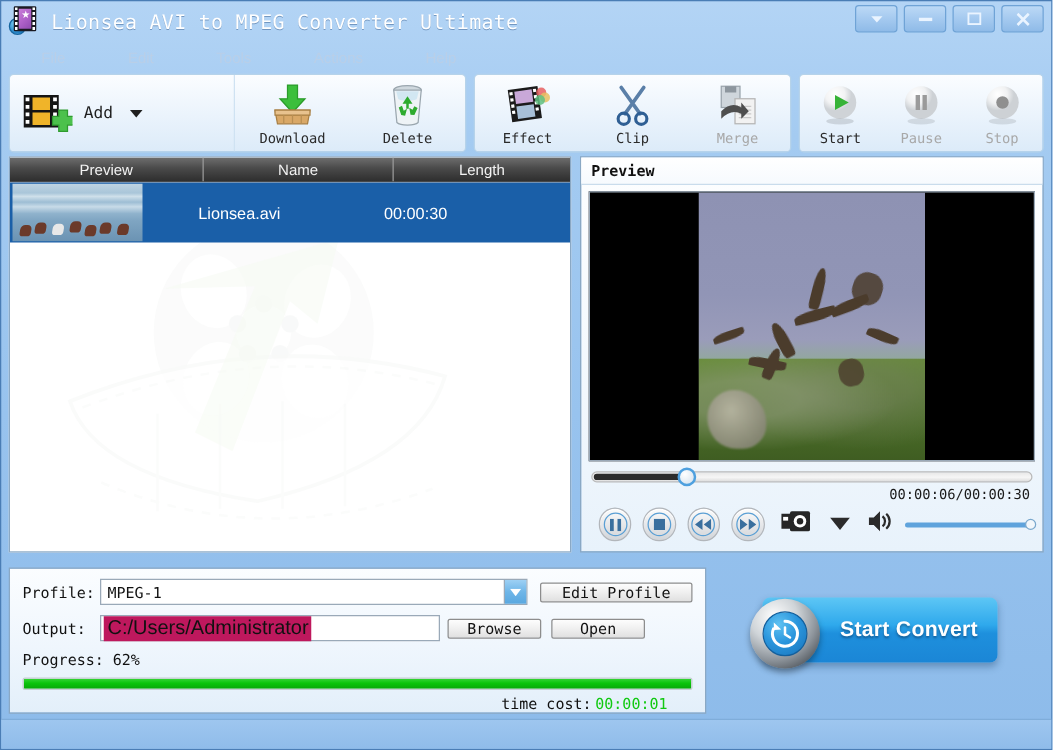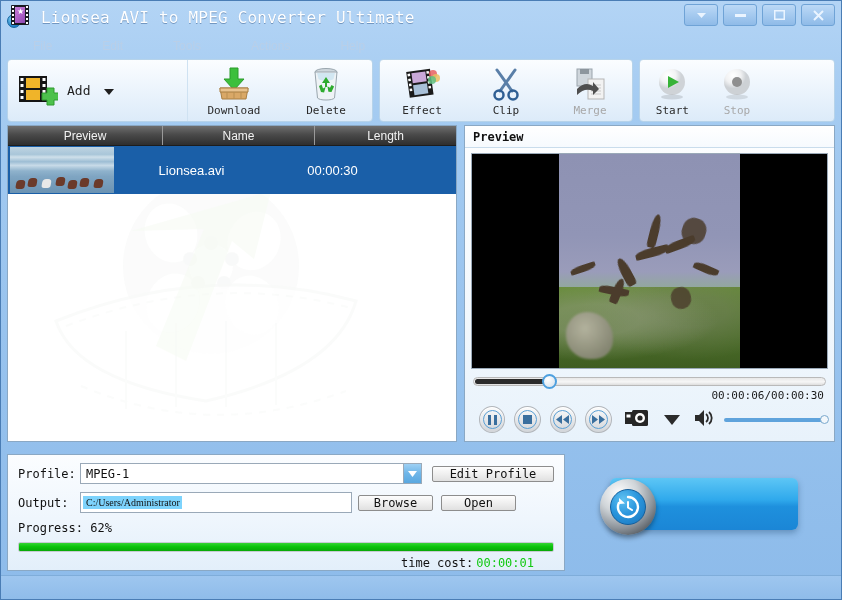--- a/index.html
+++ b/index.html
@@ -342,23 +342,23 @@
     background: linear-gradient(180deg,#9dd0f4 0%,#6fb6e8 50%,#5aa8e0 100%);
     border-left: 1px solid #9aa9b8;
     display: flex; align-items: center; justify-content: center;
   }
   #output-box {
     flex: 0 0 272px; height: 21px;
     background: #fff; border: 1px solid #9aa9b8;
     display: flex; align-items: center;
   }
   #output-value {
-    font-family: Liberation Serif, serif;
-    font-size: 10px; color: #111;
-    background: #7dd3fc;
+    font-family: Liberation Sans, sans-serif;
+    font-size: 16px; color: #111;
+    background: #be185d;
     padding: 1px 2px 1px 3px;
     margin-left: 2px;
   }
   .btn {
     height: 16px;
     background: linear-gradient(180deg,#fdfdfd 0%,#f0f0f0 48%,#e0e0e0 100%);
     border: 1px solid #8d8d8d;
     border-radius: 2px;
     display: flex; align-items: center; justify-content: center;
     font-family: "DejaVu Sans Mono", monospace;
@@ -600,20 +600,38 @@
               <stop offset="0%" stop-color="#ffffff"></stop>
                   <stop offset="60%" stop-color="#f2f3f4"></stop>
                   <stop offset="100%" stop-color="#cfd3d7"></stop>
             </radialGradient>
               </defs>
             <ellipse cx="17" cy="30" rx="11" ry="2.5" fill="#000" opacity=".12"></ellipse>
             <path d="M13 9 L24 15 L13 21 Z" fill="#37b337"></path>
           </svg>
         </div>
         <div class="tb-lbl">Start</div>
+      </div>
+      <div class="tb-item" style="width:33.33%">
+        <div class="tb-ico">
+          <svg width="34" height="34" viewBox="0 0 34 34">
+            <circle cx="17" cy="15" r="13" fill="url(#gSphere2)"></circle>
+            <defs>
+                <radialGradient id="gSphere2" cx="35%" cy="25%">
+              <stop offset="0%" stop-color="#ffffff"></stop>
+                  <stop offset="60%" stop-color="#f0f1f2"></stop>
+                  <stop offset="100%" stop-color="#cdd1d5"></stop>
+            </radialGradient>
+              </defs>
+            <ellipse cx="17" cy="30" rx="11" ry="2.5" fill="#000" opacity=".1"></ellipse>
+            <rect x="12.5" y="9" width="3.5" height="12" fill="#9a9a9a"></rect>
+            <rect x="18" y="9" width="3.5" height="12" fill="#9a9a9a"></rect>
+          </svg>
+        </div>
+        <div class="tb-lbl dim">Pause</div>
       </div>
       <div class="tb-item" style="width:33.33%">
         <div class="tb-ico">
           <svg width="34" height="34" viewBox="0 0 34 34">
             <circle cx="17" cy="15" r="13" fill="url(#gSphere3)"></circle>
             <defs>
                 <radialGradient id="gSphere3" cx="35%" cy="25%">
               <stop offset="0%" stop-color="#ffffff"></stop>
                   <stop offset="60%" stop-color="#f0f1f2"></stop>
                   <stop offset="100%" stop-color="#cdd1d5"></stop>
@@ -808,18 +826,19 @@
       <div id="start-convert">
         <div id="convert-icon">
           <div id="convert-icon-core">
             <svg width="26" height="26" viewBox="0 0 26 26">
               <path d="M13 3 a10 10 0 1 1 -9.2 6" fill="none" stroke="#ffffff" stroke-width="2.4" stroke-linecap="round"></path>
               <path d="M4 4 L4.2 10 L10 9.6 Z" fill="#ffffff"></path>
               <path d="M13 8 v5.5 l4 2.5" fill="none" stroke="#ffffff" stroke-width="2" stroke-linecap="round"></path>
             </svg>
           </div>
         </div>
+        <div id="convert-label">Start Convert</div>
       </div>
     </div>
   </div>
 
   <div id="statusbar"></div>
 </div>
 
 </body></html>

